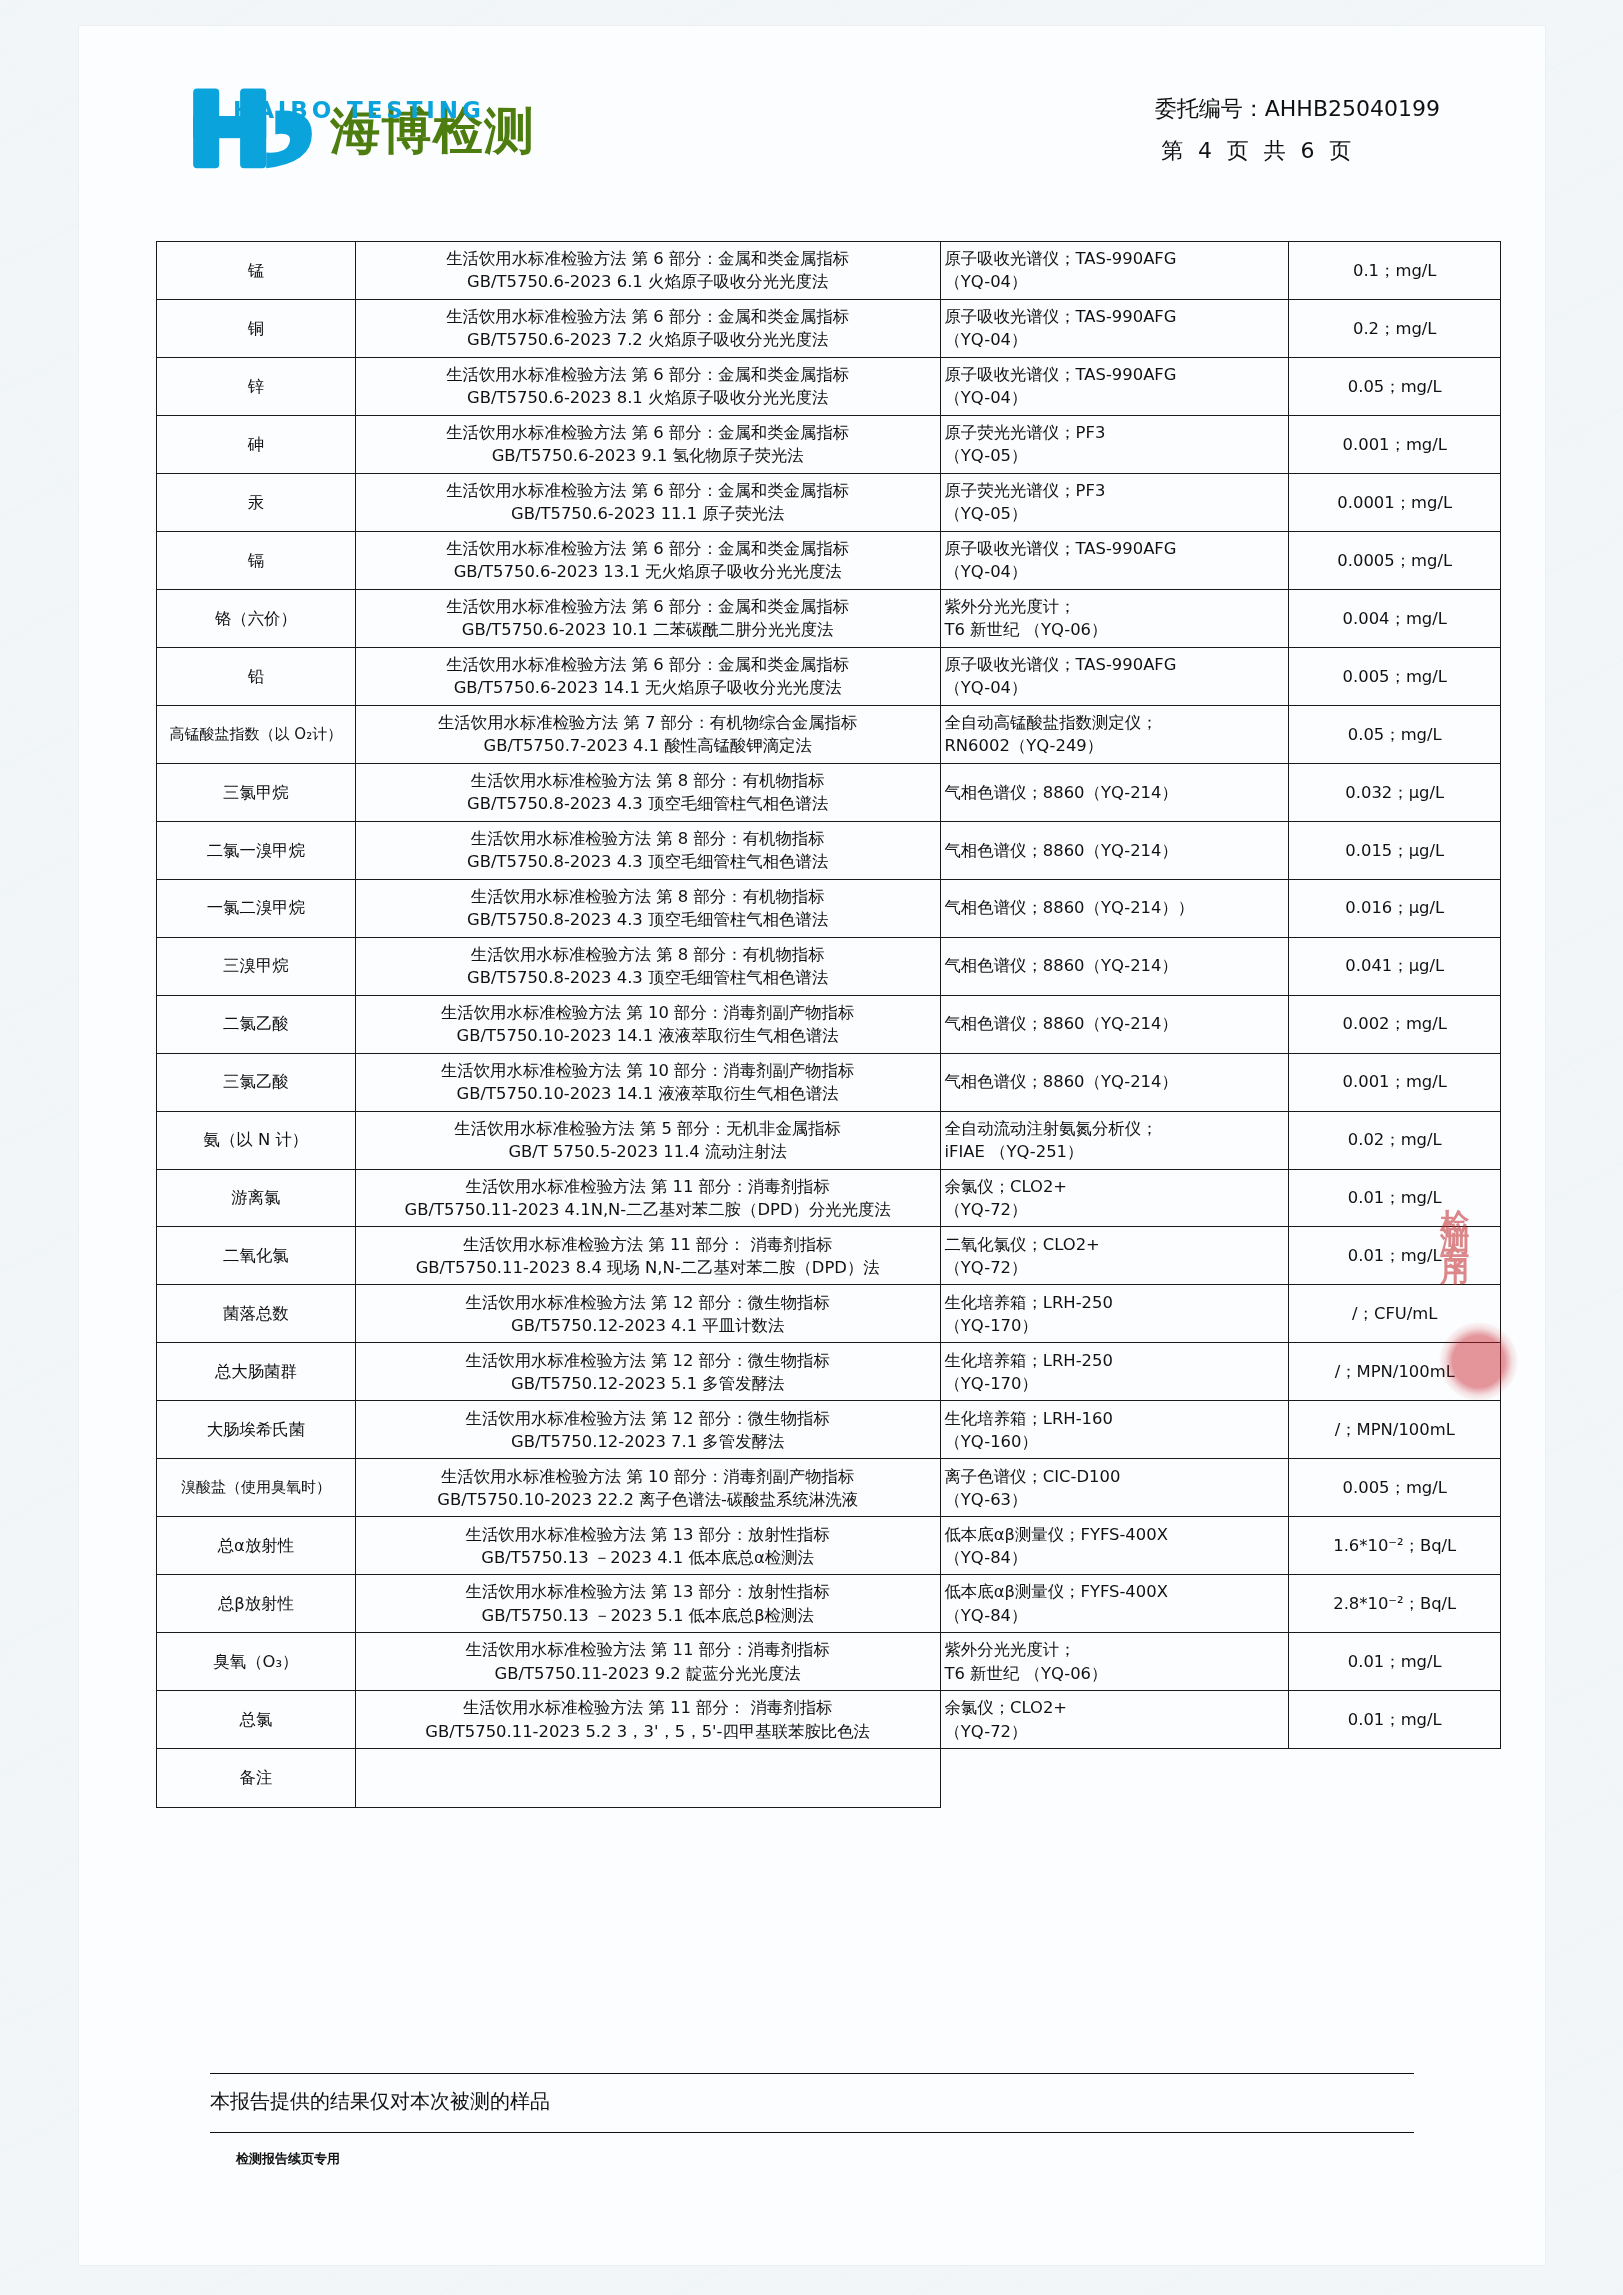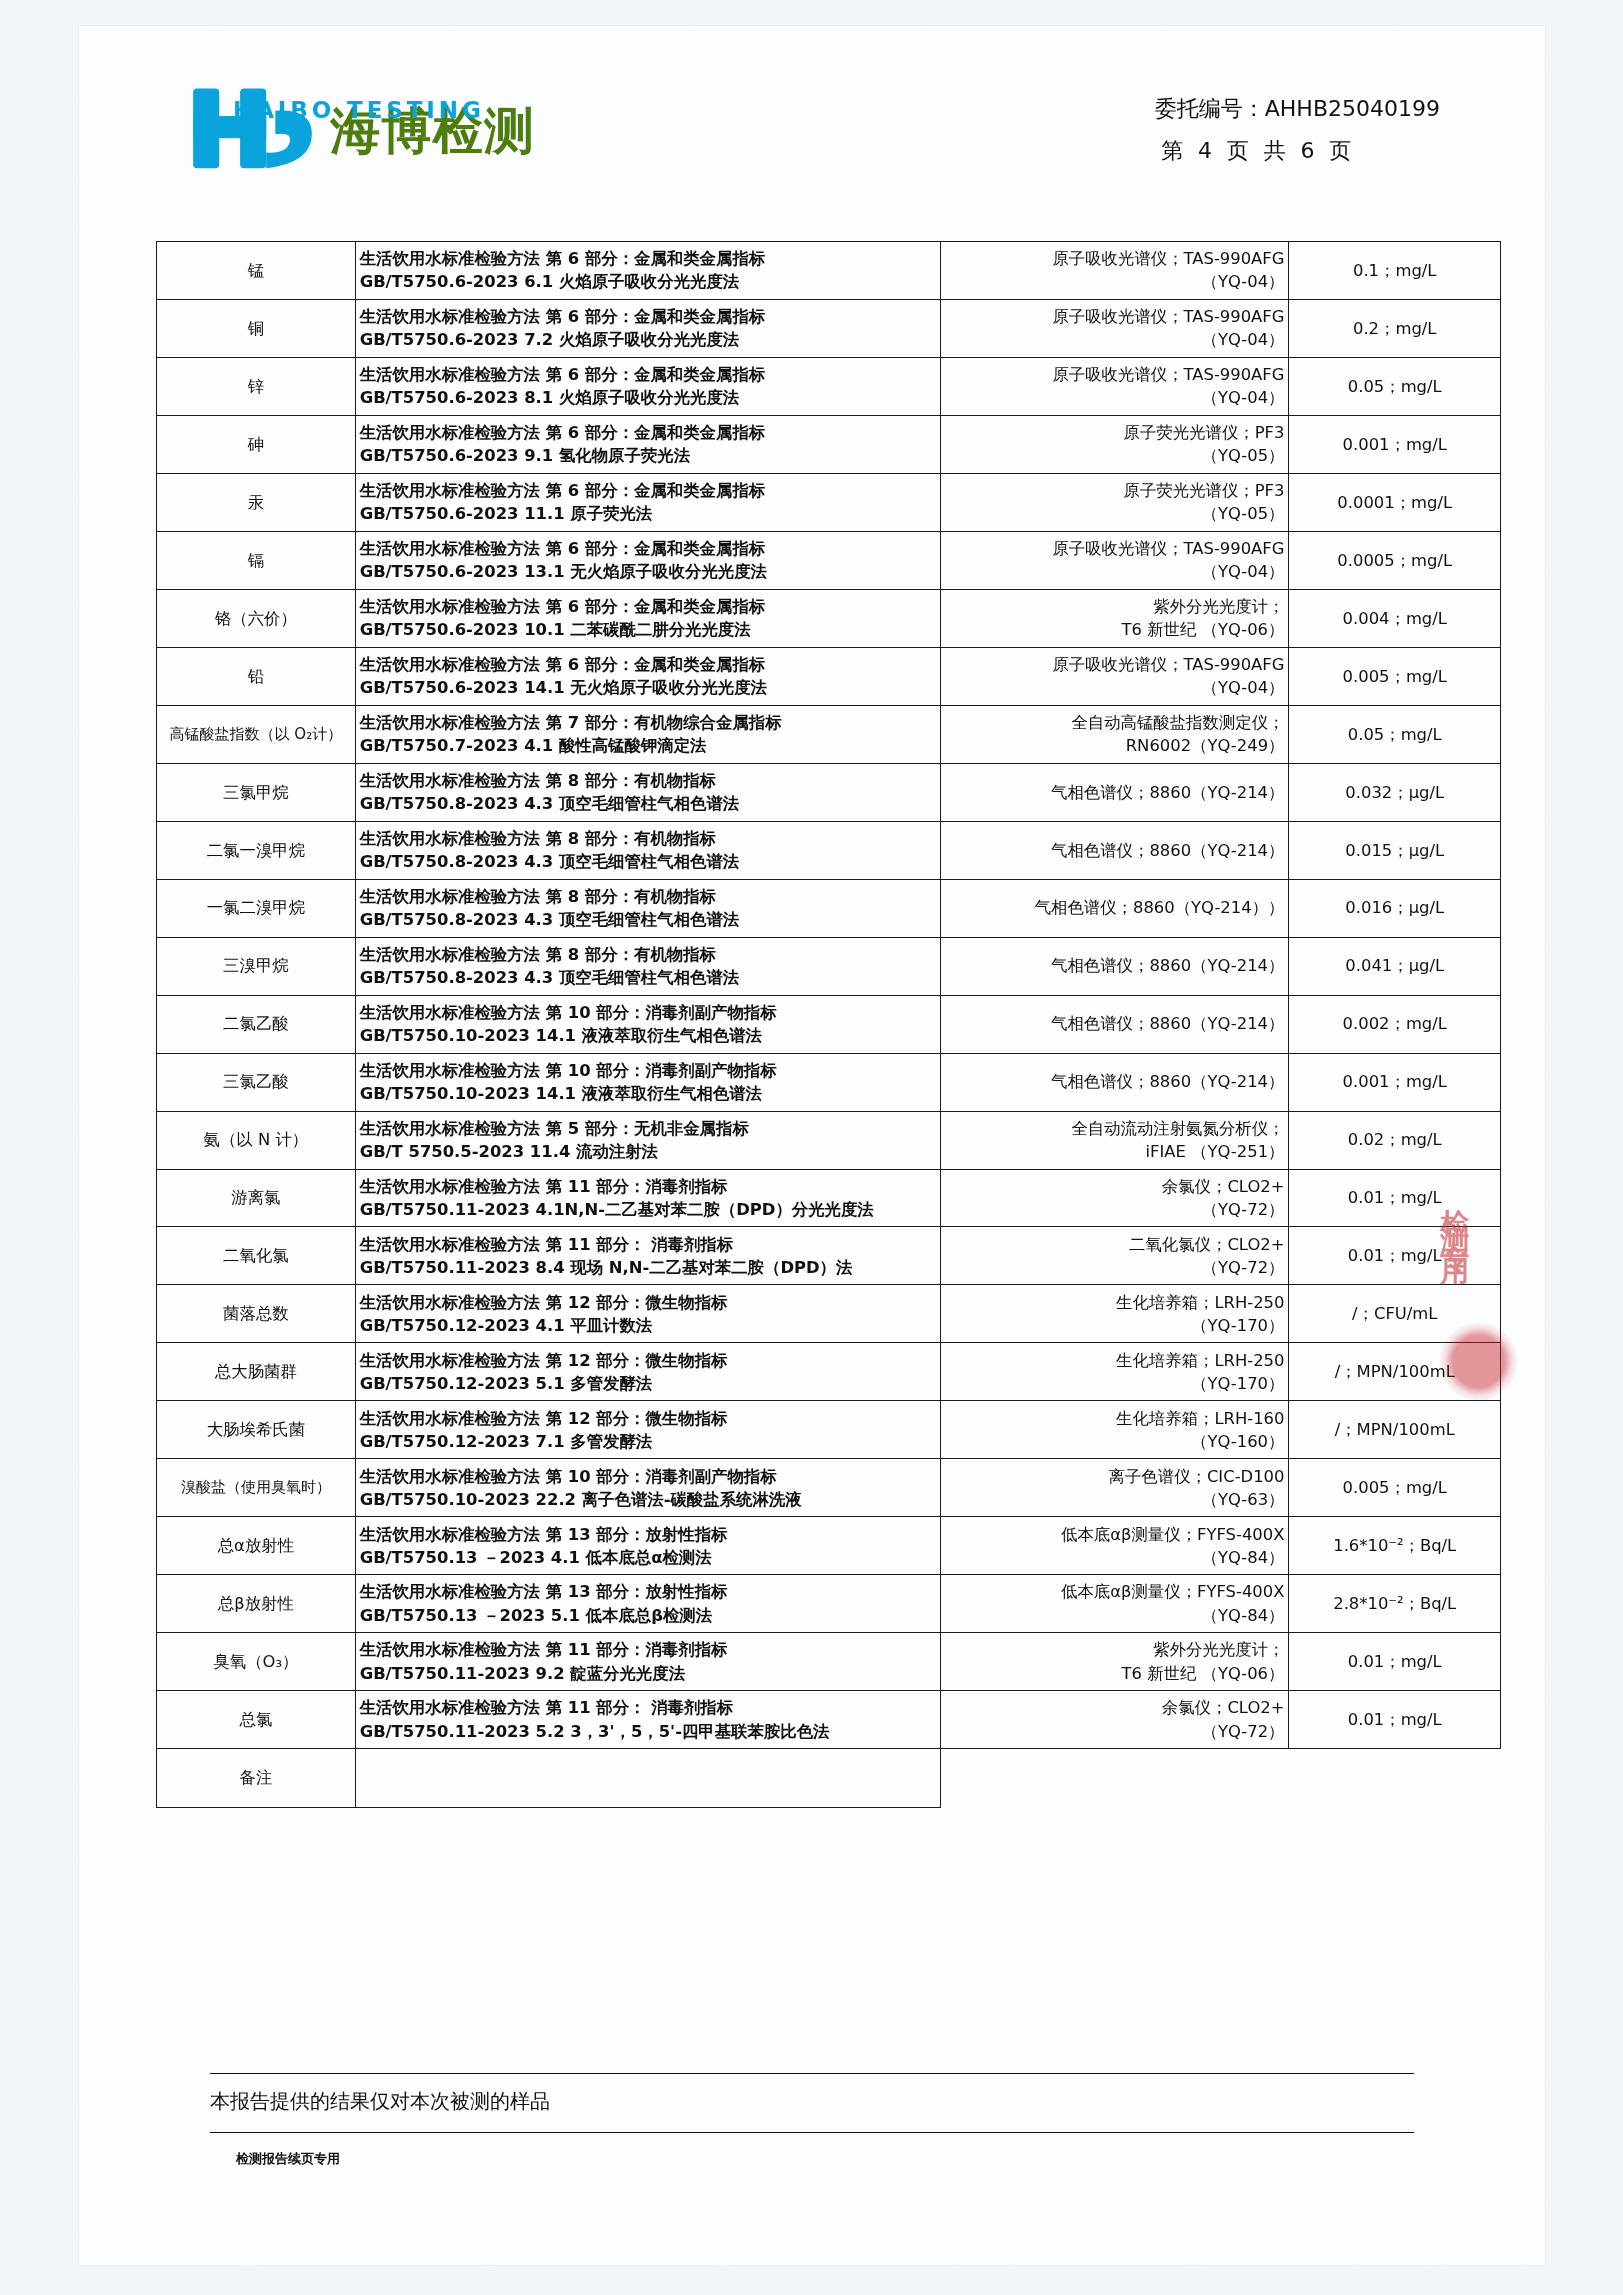--- a/index.html
+++ b/index.html
@@ -63,22 +63,22 @@
   }
   table.main td{
     border:0.7px solid #1a1a1a;
     font-size:16.4px;
     line-height:1.42;
     padding:5.2px 3.9px;
     vertical-align:middle;
     font-family:"DejaVu Sans","Liberation Sans",sans-serif;
   }
   td.c-name{width:190px;text-align:center;}
-  td.c-method{width:576px;text-align:left;font-weight:bold;}
-  td.c-instr{width:340px;text-align:right;}
+  td.c-method{width:576px;text-align:center;}
+  td.c-instr{width:340px;text-align:left;}
   td.c-limit{width:203px;text-align:center;font-family:"Liberation Serif",serif;font-size:17px;}
   .m1{display:block;}
   .m2{display:block;}
   td.c-name.small{font-size:15px;}
   .remark-row td{height:47px;}
   
   .foot{
     position:absolute;left:131px;top:2047px;width:1204px;
   }
   .foot .rule{border-top:1.3px solid #111;width:1204px;}

